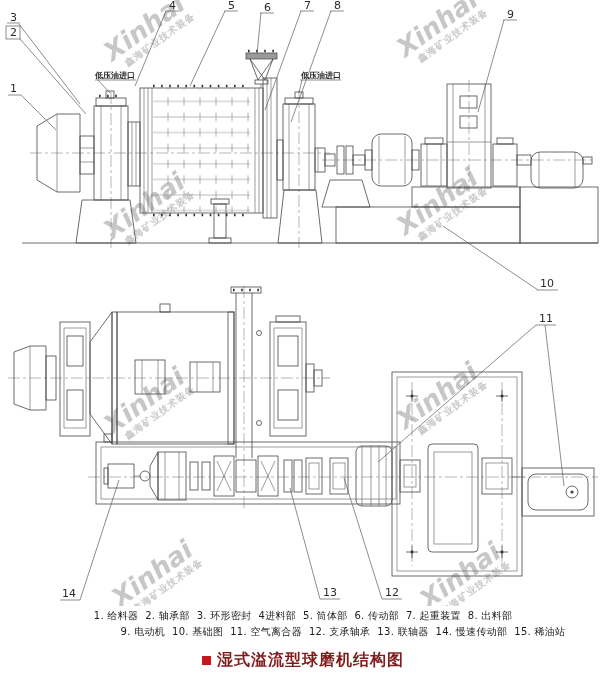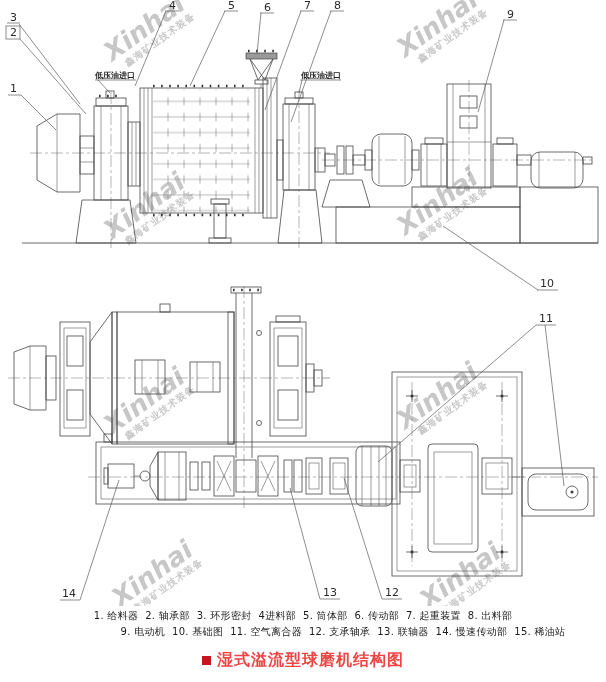--- a/index.html
+++ b/index.html
@@ -4,21 +4,21 @@
 <style>
   html,body{margin:0;padding:0;background:#fff;width:606px;height:682px;overflow:hidden;
     font-family:"DejaVu Sans","Liberation Sans",sans-serif;}
   .stage{position:relative;width:606px;height:682px;background:#fff;}
   svg{position:absolute;left:0;top:0;}
   .legend{position:absolute;left:0;width:606px;text-align:center;color:#1c1c1c;
     font-size:10px;letter-spacing:0.3px;white-space:pre;}
   #legend-line-1{top:609px;}
   #legend-line-2{top:625px;padding-left:40px;}
   .title-row{position:absolute;left:0;top:650px;width:606px;text-align:center;}
-  .title-text{font-size:16px;font-weight:bold;color:#ef4444;letter-spacing:1px;vertical-align:middle;font-family:Liberation Serif, serif;}
+  .title-text{font-size:16px;font-weight:bold;color:#7f1d1d;letter-spacing:1px;vertical-align:middle;font-family:Liberation Serif, serif;}
   .bullet{display:inline-block;width:9px;height:9px;margin-right:6px;vertical-align:middle;background:#c8161d;}
   
   .ln{stroke:#464646;stroke-width:.8;fill:none;}
   .thin{stroke:#5a5a5a;stroke-width:.6;fill:none;}
   .cl{stroke:#7a7a7a;stroke-width:.55;fill:none;stroke-dasharray:12 3 3 3;}
   .ldr{stroke:#5b5b5b;stroke-width:.7;fill:none;}
   .dots{stroke:#2f2f2f;stroke-width:2.6;fill:none;stroke-dasharray:1.6 6.5;}
   .num{font-size:11px;fill:#2a2a2a;}
   .cn{font-size:8px;font-weight:bold;fill:#222;}
   .wm-b{font-size:26px;font-weight:bold;font-style:italic;fill:#c7c7c7;}

